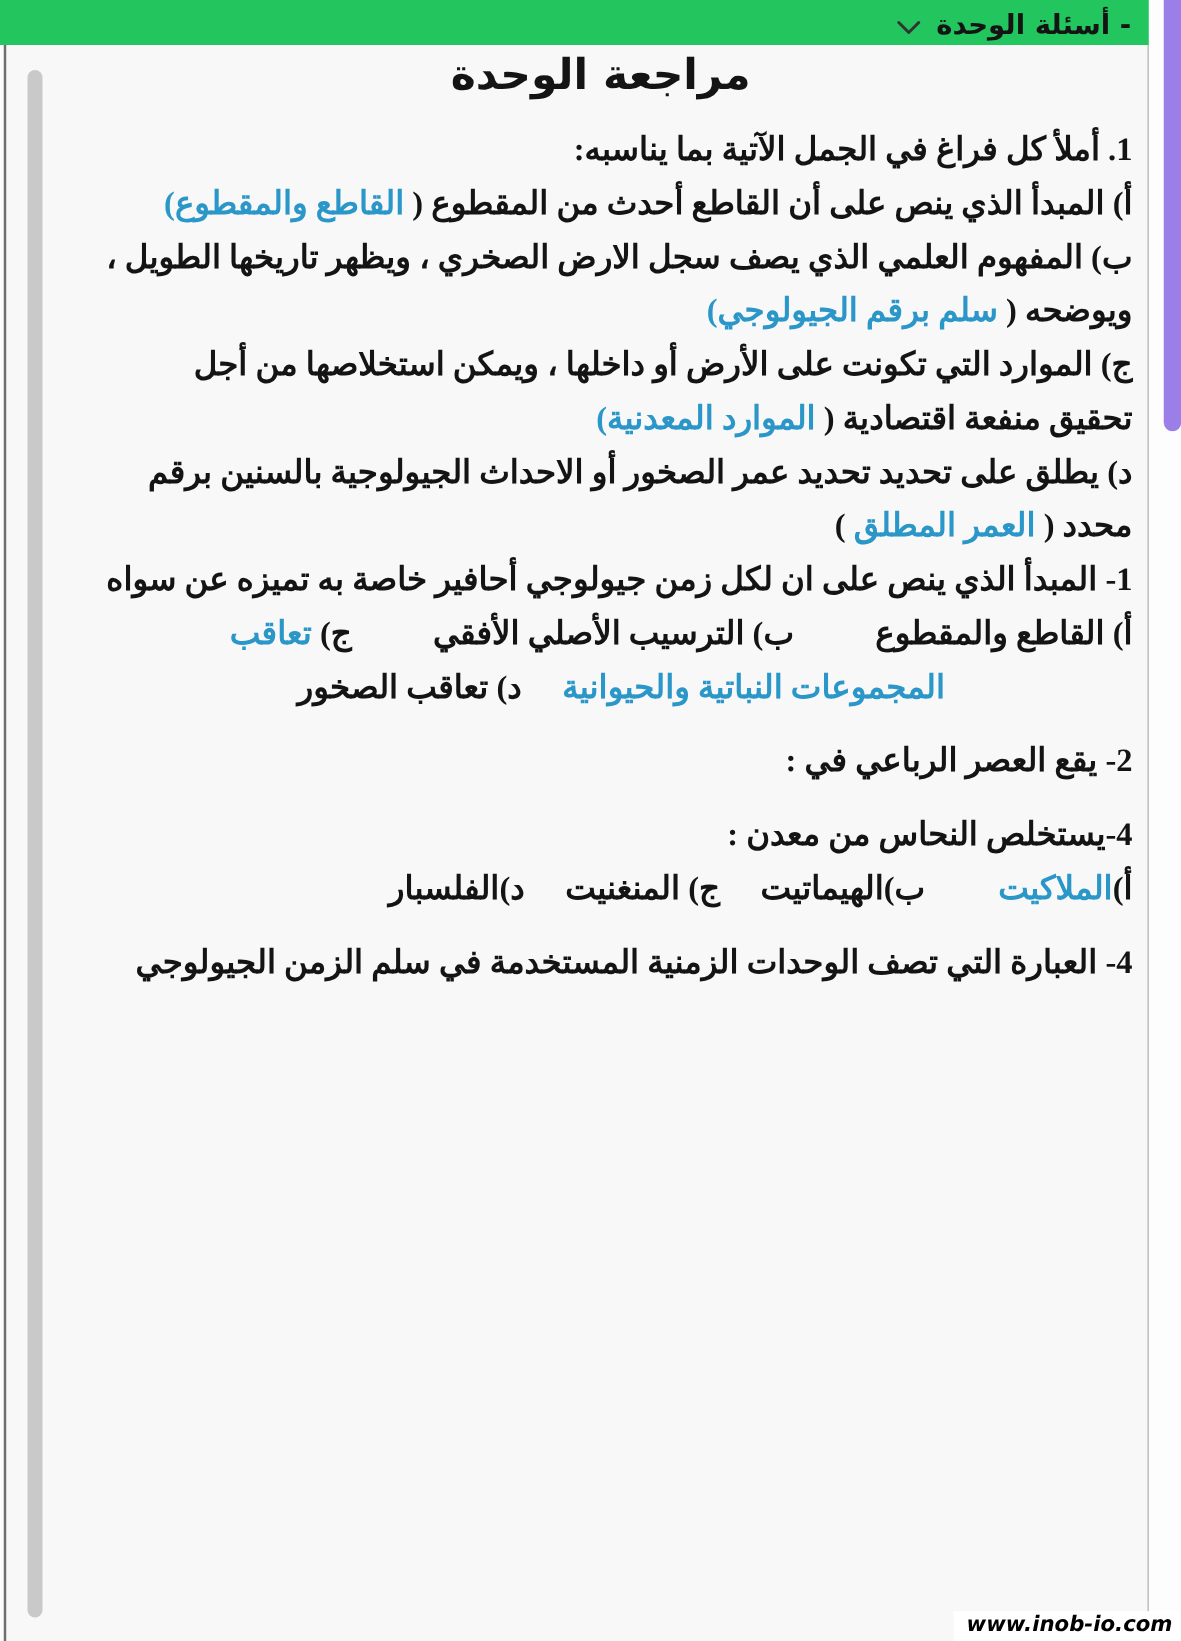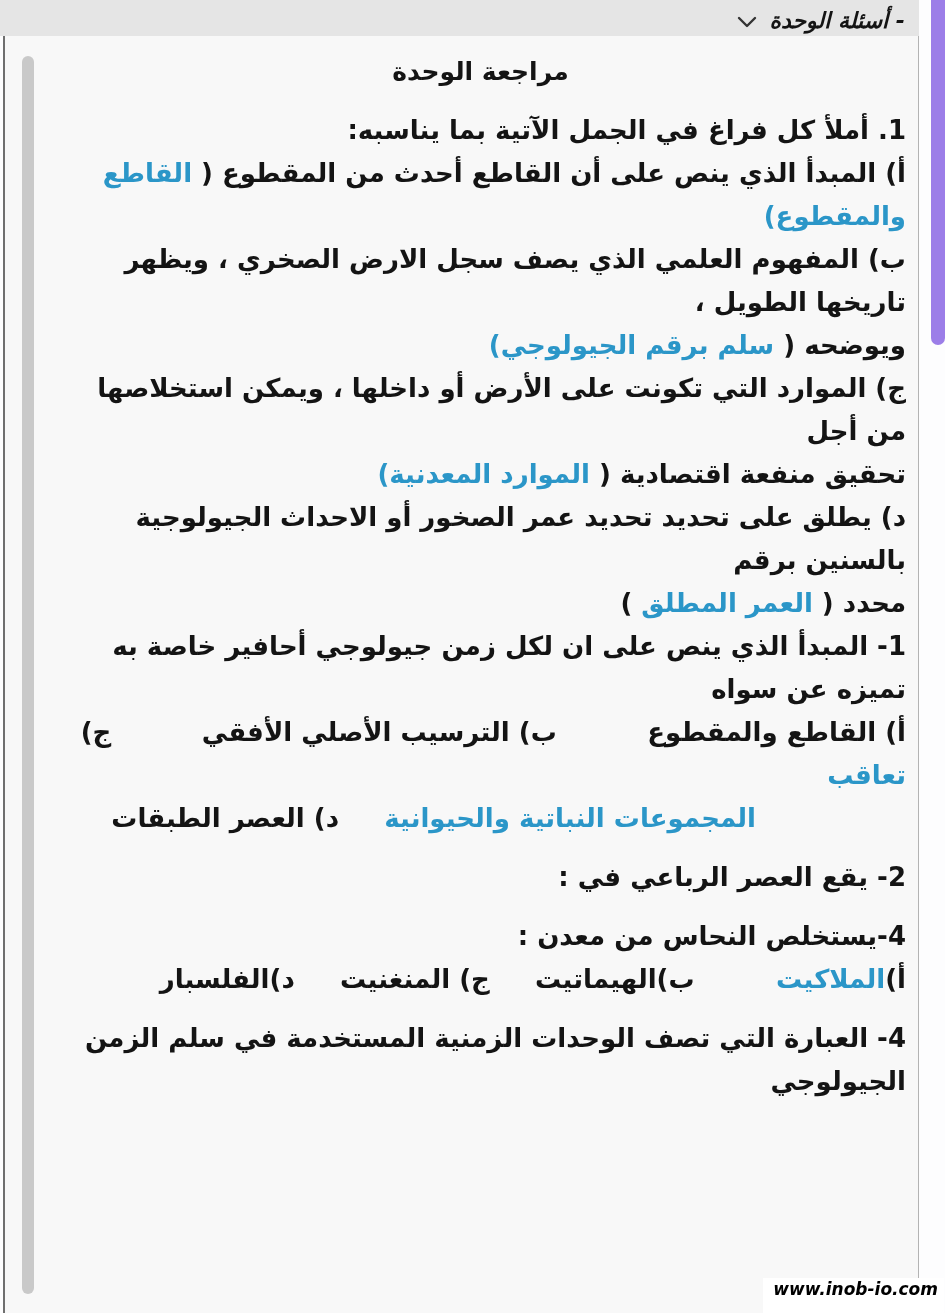--- a/index.html
+++ b/index.html
@@ -13,22 +13,21 @@
     width:945px;height:1313px;overflow:hidden;position:relative;
     background:#fdfdfe;
     font-family:"DejaVu Sans","Liberation Sans",sans-serif;
     color:#141414;
   }
   
   .topbar{
     position:absolute;top:0;left:0;right:26px;height:36px;
     direction:rtl;display:flex;align-items:center;
     padding:4px 14px 0 0;gap:12px;
-    background:#e5e5e5;
-    font-style:italic;
+    background:#22c55e;
   }
   .topbar-label{font-size:22px;font-weight:bold;white-space:nowrap;}
   .chevron{display:inline-flex;align-items:center;margin-top:4px;cursor:pointer;}
   
   .vscroll-right{
     position:absolute;top:0;right:0;width:14px;height:345px;
     background:var(--scroll-thumb-purple);
     border-radius:0 0 9px 9px;
   }
   
@@ -44,34 +43,34 @@
     background:var(--scroll-thumb-gray);
     border-radius:7px;
   }
   .doc{
     position:absolute;inset:0;
     direction:rtl;text-align:right;
     padding:0 12px 0 50px;
     font-weight:bold;font-size:26px;
   }
   .doc-title{
-    text-align:center;font-size:25px;line-height:43px;
-    margin-top:14px;margin-bottom:10px;
+    text-align:center;font-size:34px;line-height:43px;
+    margin-top:3px;margin-bottom:10px;
   }
-  .line{line-height:43px;white-space:pre-wrap;}
+  .line{line-height:43px;white-space:pre-wrap;font-family:Liberation Serif, serif;}
   .sec{margin-top:16px;}
   .ans{color:var(--answer);}
   .indent-150{margin-right:150px;}
   .indent-215{margin-right:215px;}
   
   .site-watermark{
     position:absolute;right:1px;bottom:0;
     direction:ltr;
     font-style:italic;font-weight:bold;font-size:17px;
-    background:#ffffff;padding:1px 6px 14px 10px;
+    background:#ffffff;padding:1px 6px 3px 10px;
     color:#000;
   }
 </style>
 </head>
 <body>
 
 <div class="topbar">
   <span class="topbar-label">- أسئلة الوحدة</span>
   <span class="chevron">
     <svg width="20" height="13" viewBox="0 0 20 13" fill="none">
@@ -94,21 +93,21 @@
     <div class="line">ب) المفهوم العلمي الذي يصف سجل الارض الصخري ، ويظهر تاريخها الطويل ،</div>
     <div class="line"><span>ويوضحه ( </span><span class="ans">سلم برقم الجيولوجي)</span></div>
     <div class="line">ج) الموارد التي تكونت على الأرض أو داخلها ، ويمكن استخلاصها من أجل</div>
     <div class="line"><span>تحقيق منفعة اقتصادية ( </span><span class="ans">الموارد المعدنية)</span></div>
     <div class="line">د) يطلق على تحديد تحديد عمر الصخور أو الاحداث الجيولوجية بالسنين برقم</div>
     <div class="line"><span>محدد ( </span><span class="ans">العمر المطلق</span><span> )</span></div>
 
 
     <div class="line">1- المبدأ الذي ينص على ان لكل زمن جيولوجي أحافير خاصة به تميزه عن سواه</div>
     <div class="line"><span>أ) القاطع والمقطوع          ب) الترسيب الأصلي الأفقي          ج) </span><span class="ans">تعاقب</span></div>
-    <div class="line indent-150"><span class="ans">المجموعات النباتية والحيوانية</span><span>     د) العصر الطبقات</span></div>
+    <div class="line indent-150"><span class="ans">المجموعات النباتية والحيوانية</span><span>     د) تعاقب الصخور</span></div>
 
     <div class="line sec">2- يقع العصر الرباعي في :</div>
 
     <div class="line sec">4-يستخلص النحاس من معدن :</div>
     <div class="line"><span>أ)</span><span class="ans">الملاكيت</span><span>         ب)الهيماتيت     ج) المنغنيت     د)الفلسبار</span></div>
 
     <div class="line sec">4- العبارة التي تصف الوحدات الزمنية المستخدمة في سلم الزمن الجيولوجي</div>
 
   </div>
 </div>

